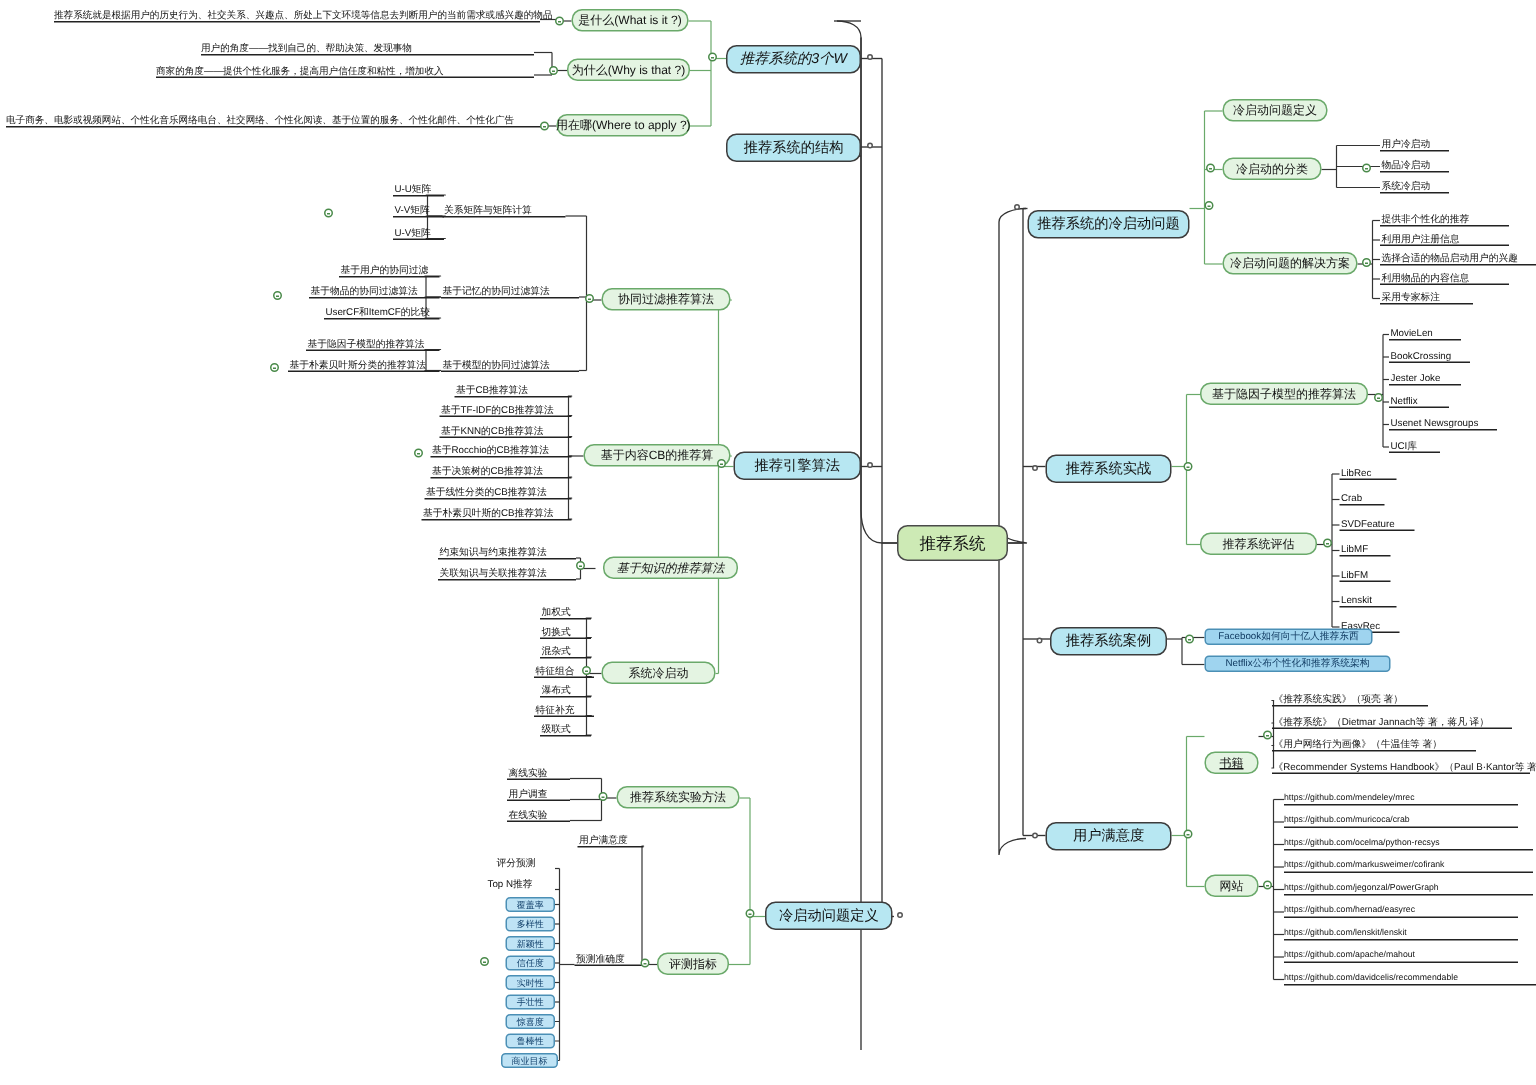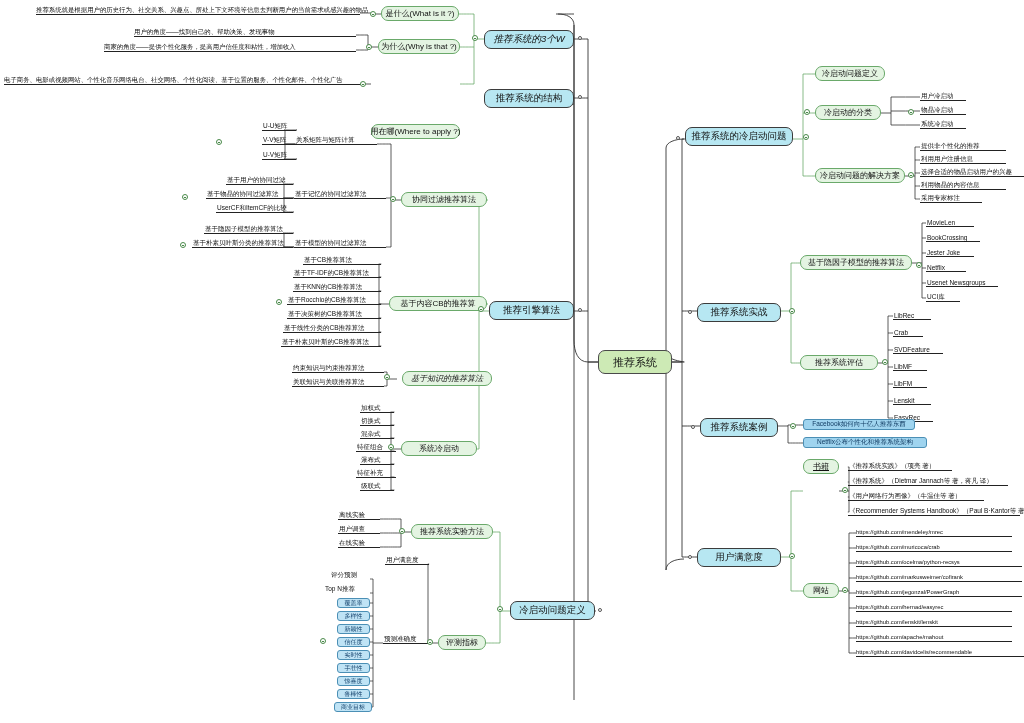--- a/index.html
+++ b/index.html
@@ -243,21 +243,21 @@
 
   <div class="node root" style="left:598px;top:350px;width:74px;">推荐系统</div>
 
   <div class="node lvl1" style="left:484px;top:30px;width:90px;font-style:italic;">推荐系统的3个W</div>
   <div class="node lvl1" style="left:484px;top:89px;width:90px;">推荐系统的结构</div>
   <div class="node lvl1" style="left:489px;top:301px;width:85px;">推荐引擎算法</div>
   <div class="node lvl1" style="left:510px;top:601px;width:85px;">冷启动问题定义</div>
 
   <div class="node lvl2" style="left:381px;top:6px;width:78px;">是什么(What is it ?)</div>
   <div class="node lvl2" style="left:378px;top:39px;width:82px;">为什么(Why is that ?)</div>
-  <div class="node lvl2" style="left:371px;top:76px;width:89px;margin-top:48px;">用在哪(Where to apply ?)</div>
+  <div class="node lvl2" style="left:371px;top:76px;width:89px;">用在哪(Where to apply ?)</div>
 
   <div class="node sent" style="left:36px;top:6px;width:324px;">推荐系统就是根据用户的历史行为、社交关系、兴趣点、所处上下文环境等信息去判断用户的当前需求或感兴趣的物品</div>
   <div class="node sent" style="left:134px;top:28px;width:222px;">用户的角度——找到自己的、帮助决策、发现事物</div>
   <div class="node sent" style="left:104px;top:43px;width:252px;">商家的角度——提供个性化服务，提高用户信任度和粘性，增加收入</div>
   <div class="node sent" style="left:4px;top:76px;width:358px;">电子商务、电影或视频网站、个性化音乐网络电台、社交网络、个性化阅读、基于位置的服务、个性化邮件、个性化广告</div>
 
   <div class="node lvl2" style="left:401px;top:192px;width:86px;">协同过滤推荐算法</div>
   <div class="node lvl2" style="left:389px;top:296px;width:98px;">基于内容CB的推荐算</div>
   <div class="node lvl2" style="left:402px;top:371px;width:90px;font-style:italic;">基于知识的推荐算法</div>
   <div class="node lvl2" style="left:401px;top:441px;width:76px;">系统冷启动</div>
@@ -312,21 +312,21 @@
   <div class="node chip" style="left:337px;top:598px;width:33px;">覆盖率</div>
   <div class="node chip" style="left:337px;top:611px;width:33px;">多样性</div>
   <div class="node chip" style="left:337px;top:624px;width:33px;">新颖性</div>
   <div class="node chip" style="left:337px;top:637px;width:33px;">信任度</div>
   <div class="node chip" style="left:337px;top:650px;width:33px;">实时性</div>
   <div class="node chip" style="left:337px;top:663px;width:33px;">手壮性</div>
   <div class="node chip" style="left:337px;top:676px;width:33px;">惊喜度</div>
   <div class="node chip" style="left:337px;top:689px;width:33px;">鲁棒性</div>
   <div class="node chip" style="left:334px;top:702px;width:38px;">商业目标</div>
 
-  <div class="node lvl1" style="left:685px;top:127px;width:108px;">推荐系统的冷启动问题</div>
+  <div class="node lvl1" style="left:685px;top:140px;width:108px;">推荐系统的冷启动问题</div>
   <div class="node lvl1" style="left:697px;top:303px;width:84px;">推荐系统实战</div>
   <div class="node lvl1" style="left:700px;top:418px;width:78px;">推荐系统案例</div>
   <div class="node lvl1" style="left:697px;top:548px;width:84px;">用户满意度</div>
 
   <div class="node lvl2" style="left:815px;top:66px;width:70px;">冷启动问题定义</div>
   <div class="node lvl2" style="left:815px;top:105px;width:66px;">冷启动的分类</div>
   <div class="node lvl2" style="left:815px;top:168px;width:90px;">冷启动问题的解决方案</div>
 
   <div class="node leaf" style="left:920px;top:92px;width:46px;">用户冷启动</div>
   <div class="node leaf" style="left:920px;top:106px;width:46px;">物品冷启动</div>
@@ -352,21 +352,21 @@
   <div class="node leaf" style="left:893px;top:328px;width:30px;">Crab</div>
   <div class="node leaf" style="left:893px;top:345px;width:50px;">SVDFeature</div>
   <div class="node leaf" style="left:893px;top:362px;width:34px;">LibMF</div>
   <div class="node leaf" style="left:893px;top:379px;width:34px;">LibFM</div>
   <div class="node leaf" style="left:893px;top:396px;width:38px;">Lenskit</div>
   <div class="node leaf" style="left:893px;top:413px;width:40px;">EasyRec</div>
 
   <div class="node caselink" style="left:803px;top:419px;width:112px;">Facebook如何向十亿人推荐东西</div>
   <div class="node caselink" style="left:803px;top:437px;width:124px;">Netflix公布个性化和推荐系统架构</div>
 
-  <div class="node lvl2" style="left:803px;top:459px;width:36px;text-decoration:underline;">书籍</div>
+  <div class="node lvl2" style="left:803px;top:501px;width:36px;text-decoration:underline;">书籍</div>
   <div class="node lvl2" style="left:803px;top:583px;width:36px;">网站</div>
 
   <div class="node leaf" style="left:848px;top:462px;width:104px;">《推荐系统实践》（项亮 著）</div>
   <div class="node leaf" style="left:848px;top:477px;width:160px;">《推荐系统》（Dietmar Jannach等 著，蒋凡 译）</div>
   <div class="node leaf" style="left:848px;top:492px;width:136px;">《用户网络行为画像》（牛温佳等 著）</div>
   <div class="node leaf" style="left:848px;top:507px;width:172px;">《Recommender Systems Handbook》（Paul B·Kantor等 著）</div>
 
   <div class="node url" style="left:856px;top:528px;width:156px;">https://github.com/mendeley/mrec</div>
   <div class="node url" style="left:856px;top:543px;width:156px;">https://github.com/muricoca/crab</div>
   <div class="node url" style="left:856px;top:558px;width:166px;">https://github.com/ocelma/python-recsys</div>

